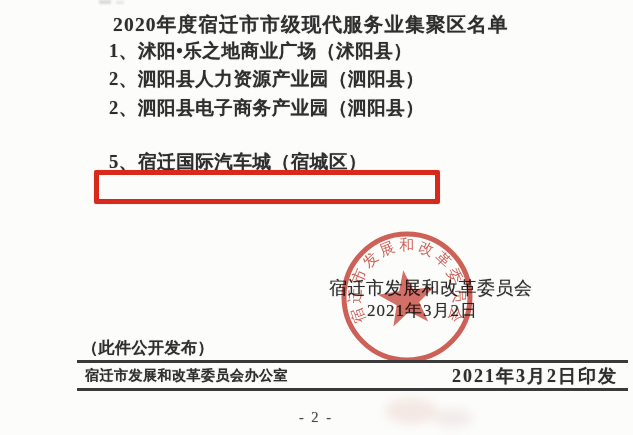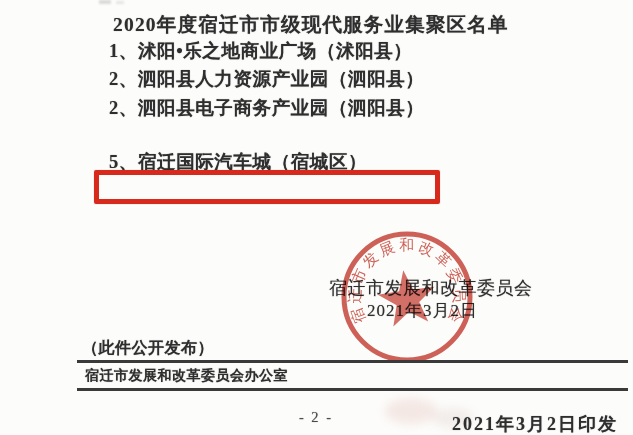--- a/index.html
+++ b/index.html
@@ -73,21 +73,21 @@
     background: #3a3a3a;
   }
   .hline-top { top: 360px; }
   .hline-bottom { top: 388px; }
   .office {
     left: 85px; top: 367px;
     font-size: 14px; font-weight: 600; letter-spacing: 0.5px;
   }
   .print-date {
     right: 15px; top: 364px;
-    font-size: 18px; font-weight: 600; letter-spacing: 2px; margin-top: 48px;
+    font-size: 18px; font-weight: 600; letter-spacing: 2px;
   }
   .page-number {
     left: 286px; top: 409px; width: 60px;
     text-align: center;
     font-size: 14.5px; letter-spacing: 2px;
     color: #4a4a4a;
   }
   
   .smudge { position: absolute; pointer-events: none; }
   .smudge-top-1 {

